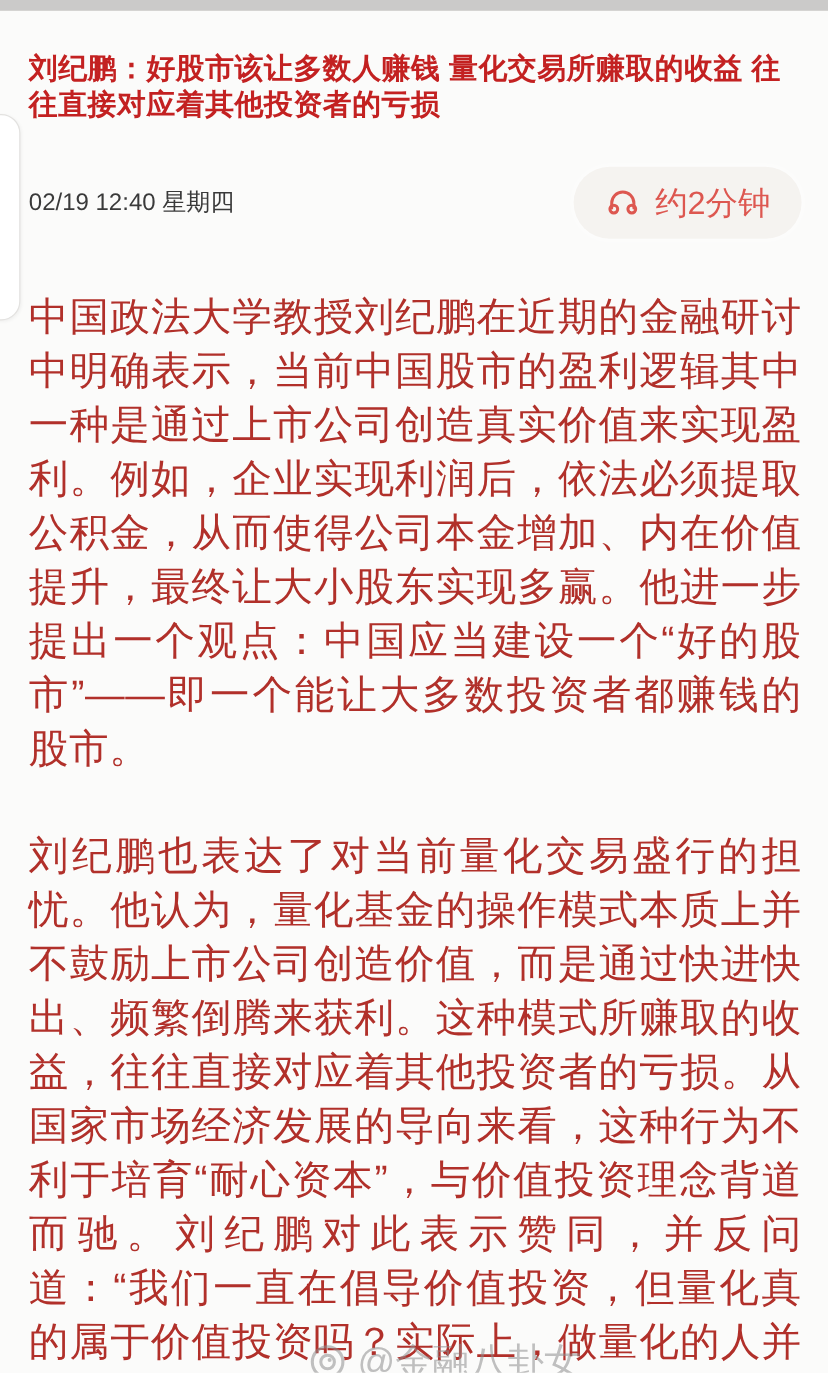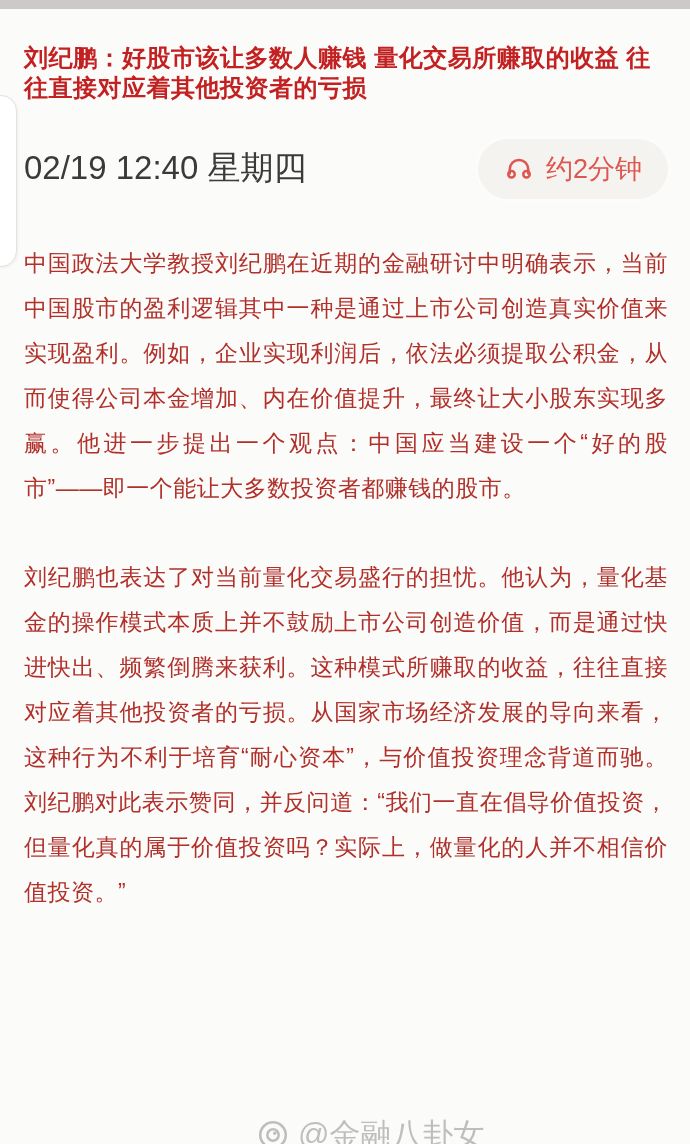--- a/index.html
+++ b/index.html
@@ -22,40 +22,40 @@
     color: var(--title_text, #c32121);
     letter-spacing: 0.5px;
   }
   .meta-row {
     margin-top: 36px;
     display: flex;
     align-items: center;
     justify-content: space-between;
   }
   .date-text {
-    font-size: 33px;
+    font-size: 20px;
     color: var(--meta_text, #3a3a3a);
   }
   .listen-badge {
     display: flex;
     align-items: center;
     gap: 12px;
     background: var(--badge_bg, #f5f3f0);
     border-radius: 30px;
     padding: 12px 26px;
     color: var(--badge_text, #dd5750);
     font-size: 27px;
     border: none;
     cursor: pointer;
     box-shadow: 0 0 8px rgba(255,255,255,0.9);
   }
   .listen-badge svg { display:block; }
   .body-text { margin-top: 42px; }
   .body-text p {
-    font-size: 23px;
+    font-size: 33px;
     line-height: 45px;
     color: var(--body_text, #b1302a);
     margin: 0 0 44px 0;
     text-align: justify;
     letter-spacing: 0.5px;
   }
   .edge-handle {
     position: absolute;
     left: -17px;
     top: 95px;

